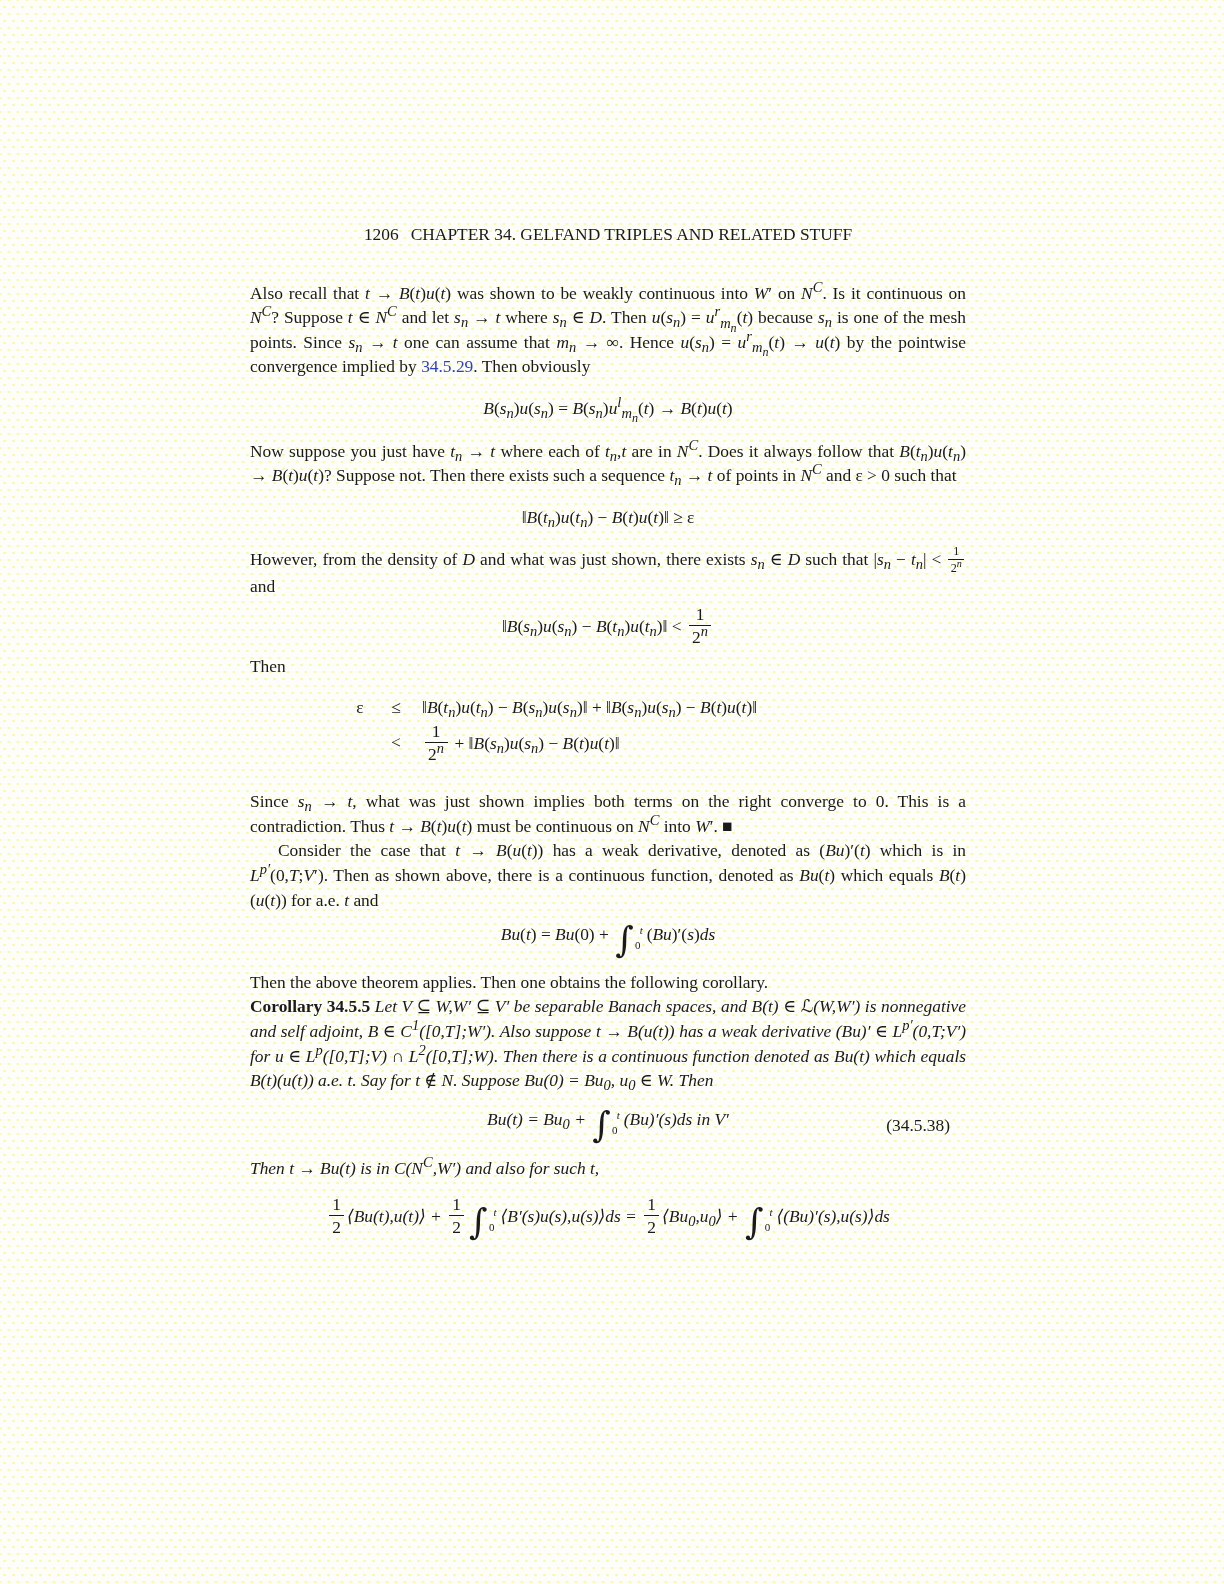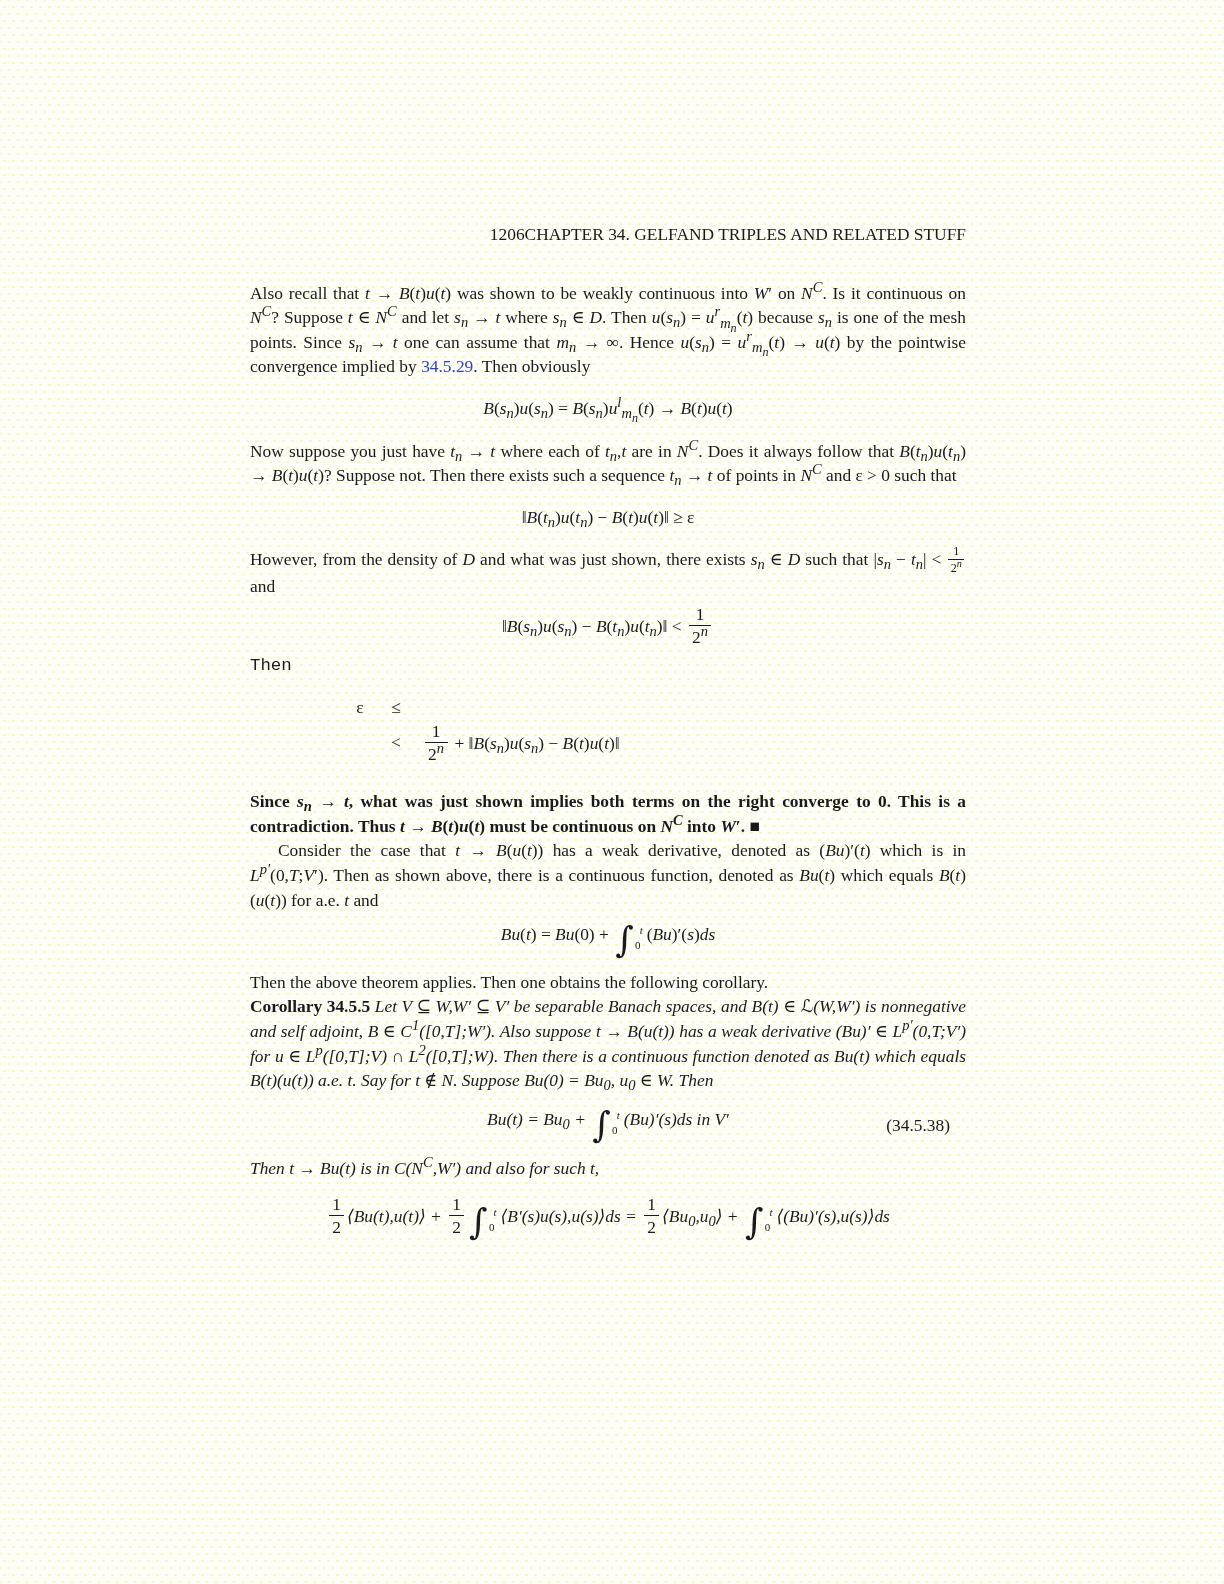--- a/index.html
+++ b/index.html
@@ -14,21 +14,21 @@
     background-image:
       radial-gradient(circle, rgba(252,246,130,.75) 1px, transparent 1.4px),
       radial-gradient(circle, rgba(252,246,130,.75) 1px, transparent 1.4px);
     background-size:9px 14px;
     background-position:0 0, 4.5px 7px;
     font-family:"Liberation Serif","DejaVu Serif","DejaVu Sans",serif;
     font-size:17.4px;
     line-height:24.6px;
   }
   .content{position:absolute;left:250px;top:222px;width:716px;}
-  .hdr{display:flex;justify-content:flex-end;align-items:baseline;margin-bottom:34px;}
+  .hdr{display:flex;justify-content:center;align-items:baseline;margin-bottom:34px;gap:12px;}
   .para{margin:0;text-align:justify;}
   .indent{text-indent:28px;}
   .eq{margin:16px 0;text-align:center;}
   .eq.tall{margin:12px 0;}
   a.ref{color:#2b3fc7;text-decoration:none;cursor:pointer;}
   
   .align-block{margin:16px 0 16px 100px;}
   .arow{display:flex;align-items:center;margin:3px 0;}
   .arow .lhs{width:20px;text-align:center;}
   .arow .rel{width:52px;text-align:center;}
@@ -66,35 +66,36 @@
     <div class="eq" style="margin:17px 0 18px;"><i>B</i>(<i>s<sub>n</sub></i>)<i>u</i>(<i>s<sub>n</sub></i>) = <i>B</i>(<i>s<sub>n</sub></i>)<i>u<sup>l</sup><sub>m<sub>n</sub></sub></i>(<i>t</i>) → <i>B</i>(<i>t</i>)<i>u</i>(<i>t</i>)</div>
 
     <p class="para">Now suppose you just have <i>t<sub>n</sub></i> → <i>t</i> where each of <i>t<sub>n</sub></i>,<i>t</i> are in <i>N<sup>C</sup></i>.  Does it always follow that <i>B</i>(<i>t<sub>n</sub></i>)<i>u</i>(<i>t<sub>n</sub></i>) → <i>B</i>(<i>t</i>)<i>u</i>(<i>t</i>)? Suppose not.  Then there exists such a sequence <i>t<sub>n</sub></i> → <i>t</i> of points in <i>N<sup>C</sup></i> and ε &gt; 0 such that</p>
 
     <div class="eq" style="margin:17px 0 16px;font-family:Liberation Serif, serif;">‖<i>B</i>(<i>t<sub>n</sub></i>)<i>u</i>(<i>t<sub>n</sub></i>) − <i>B</i>(<i>t</i>)<i>u</i>(<i>t</i>)‖ ≥ ε</div>
 
     <p class="para">However, from the density of <i>D</i> and what was just shown, there exists <i>s<sub>n</sub></i> ∈ <i>D</i> such that |<i>s<sub>n</sub></i> − <i>t<sub>n</sub></i>| &lt; <frac><fn>1</fn><fd>2<sup><i>n</i></sup></fd></frac> and</p>
 
     <div class="eq tall" style="margin:6px 0 8px;">‖<i>B</i>(<i>s<sub>n</sub></i>)<i>u</i>(<i>s<sub>n</sub></i>) − <i>B</i>(<i>t<sub>n</sub></i>)<i>u</i>(<i>t<sub>n</sub></i>)‖ &lt; <frac><fn>1</fn><fd>2<sup><i>n</i></sup></fd></frac></div>
 
-    <p class="para" style="margin-top:6px;font-family:Liberation Mono, monospace;">Then</p>
+    <p class="para" style="margin-top:6px;">Then</p>
 
     <div class="align-block">
       <div class="arow">
         <span class="lhs">ε</span>
         <span class="rel">≤</span>
+        <span class="rhs">‖<i>B</i>(<i>t<sub>n</sub></i>)<i>u</i>(<i>t<sub>n</sub></i>) − <i>B</i>(<i>s<sub>n</sub></i>)<i>u</i>(<i>s<sub>n</sub></i>)‖ + ‖<i>B</i>(<i>s<sub>n</sub></i>)<i>u</i>(<i>s<sub>n</sub></i>) − <i>B</i>(<i>t</i>)<i>u</i>(<i>t</i>)‖</span>
       </div>
       <div class="arow">
         <span class="lhs"></span>
         <span class="rel">&lt;</span>
         <span class="rhs"><frac><fn>1</fn><fd>2<sup><i>n</i></sup></fd></frac> + ‖<i>B</i>(<i>s<sub>n</sub></i>)<i>u</i>(<i>s<sub>n</sub></i>) − <i>B</i>(<i>t</i>)<i>u</i>(<i>t</i>)‖</span>
       </div>
     </div>
 
-    <p class="para" style="margin-top:26px;font-weight:bold;">Since <i>s<sub>n</sub></i> → <i>t</i>, what was just shown implies both terms on the right converge to 0.  This is a contradiction.  Thus <i>t</i> → <i>B</i>(<i>t</i>)<i>u</i>(<i>t</i>) must be continuous on <i>N<sup>C</sup></i> into <i>W</i>′. ■</p>
+    <p class="para" style="margin-top:26px;">Since <i>s<sub>n</sub></i> → <i>t</i>, what was just shown implies both terms on the right converge to 0.  This is a contradiction.  Thus <i>t</i> → <i>B</i>(<i>t</i>)<i>u</i>(<i>t</i>) must be continuous on <i>N<sup>C</sup></i> into <i>W</i>′. ■</p>
 
     <p class="para indent">Consider the case that <i>t</i> → <i>B</i>(<i>u</i>(<i>t</i>)) has a weak derivative, denoted as (<i>Bu</i>)′(<i>t</i>) which is in <i>L<sup>p′</sup></i>(0,<i>T</i>;<i>V</i>′).  Then as shown above, there is a continuous function, denoted as <i>Bu</i>(<i>t</i>) which equals <i>B</i>(<i>t</i>)(<i>u</i>(<i>t</i>)) for a.e. <i>t</i> and</p>
 
     <div class="eq" style="margin:10px 0 12px;"><i>Bu</i>(<i>t</i>) = <i>Bu</i>(0) + <ints>∫</ints><ilim>
           <su>t</su>
           <sl>0</sl>
         </ilim>(<i>Bu</i>)′(<i>s</i>)<i>ds</i></div>
 
     <p class="para">Then the above theorem applies. Then one obtains the following corollary.</p>
 

